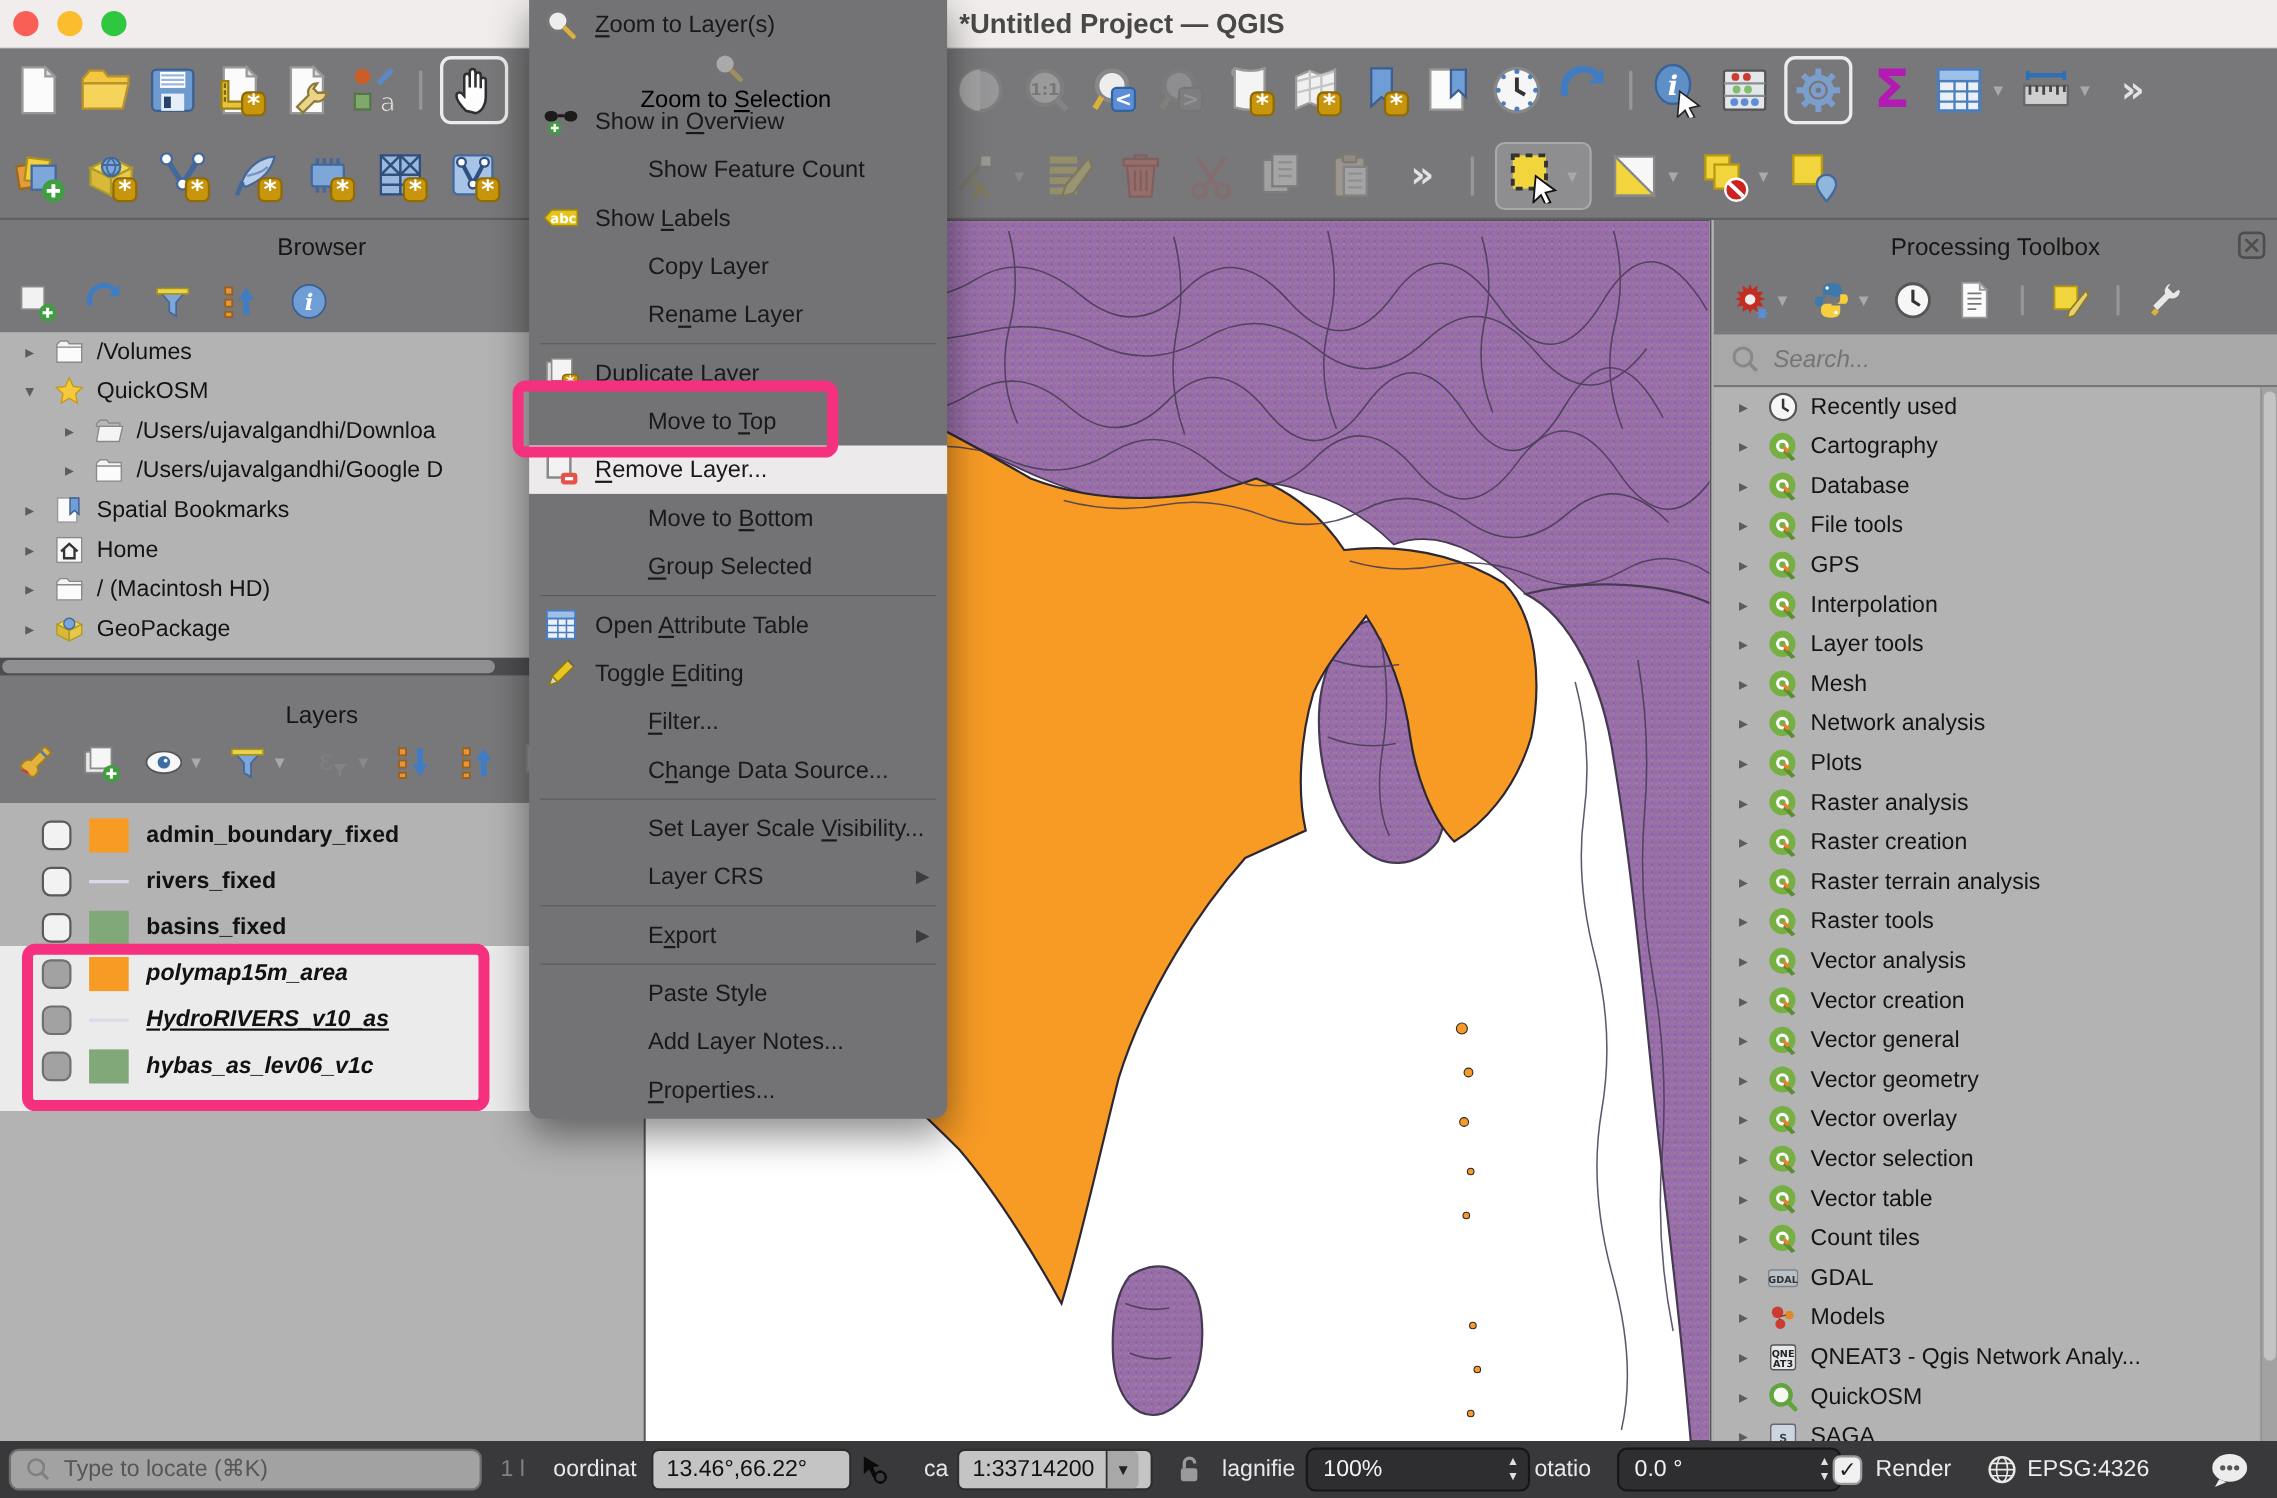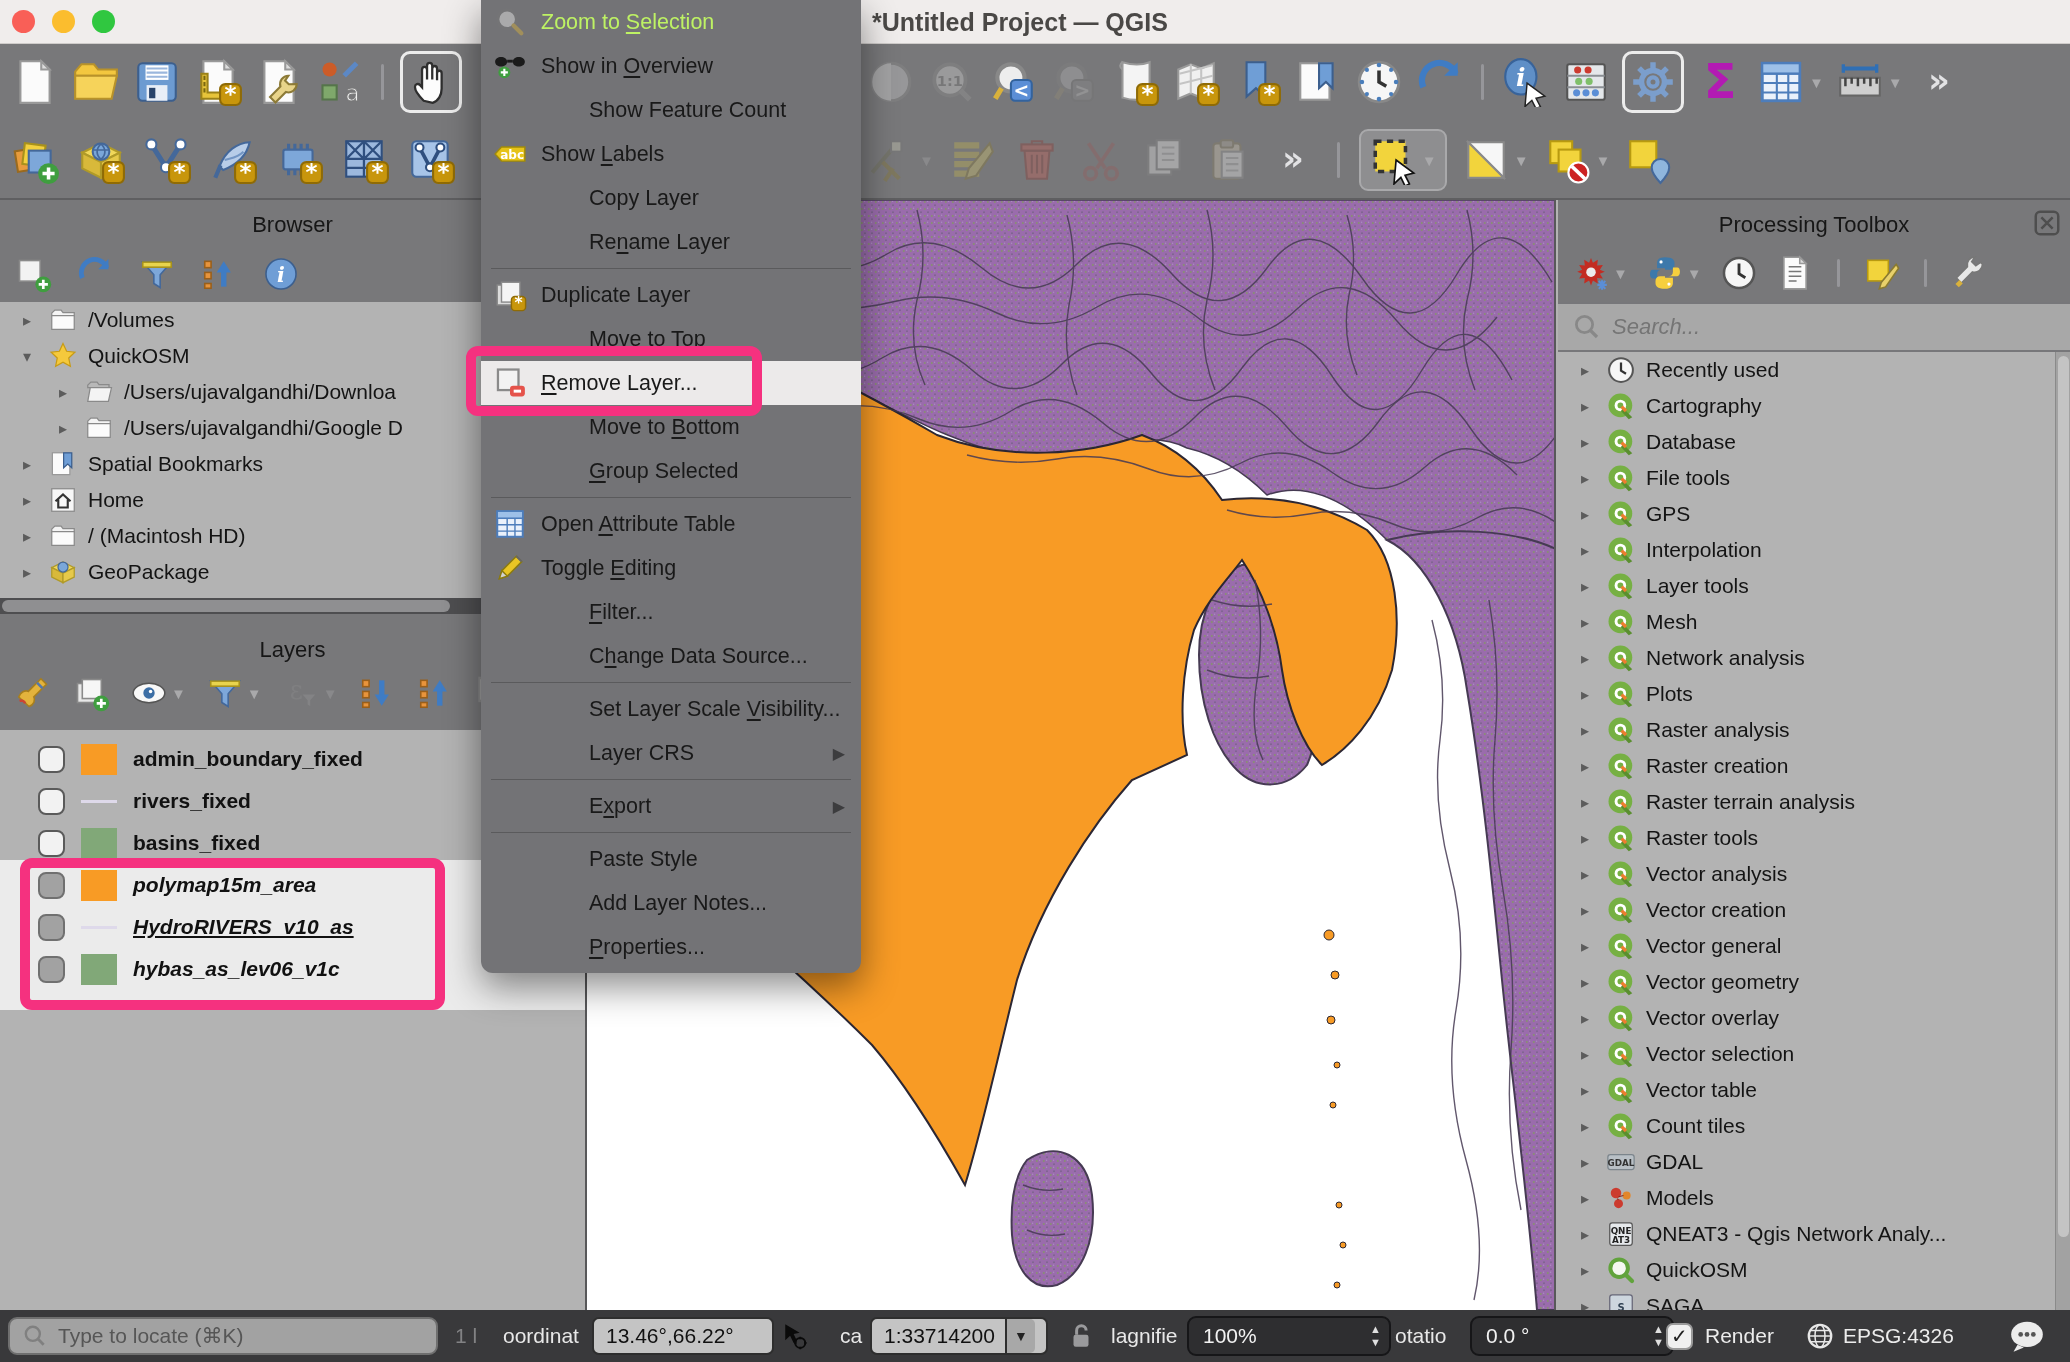--- a/index.html
+++ b/index.html
@@ -92,21 +92,21 @@
   .sb-cb{width:27px;height:27px;border-radius:7px;background:#f0f0f0;border:2px solid #9a9a9a;color:#222;display:flex;align-items:center;justify-content:center;font-size:20px;margin-right:12px;}
   .sb-icon{width:30px;height:30px;display:inline-flex;}
   .sb-icon svg{width:100%;height:100%;}
 
   
   .menu{position:absolute;left:481px;top:0;width:380px;background:var(--menu);border-radius:0 0 12px 12px;box-shadow:0 14px 36px rgba(0,0,0,.45);z-index:50;padding-bottom:4px;}
   .mi{display:flex;align-items:center;height:44px;padding:0 16px 0 12px;font-size:21.5px;color:#191919;position:relative;}
   .mi .mico{width:34px;height:34px;flex:0 0 34px;margin-right:14px;display:inline-flex;}
   .mi .mico svg{width:100%;height:100%;}
   .mi.noicon .mlabel{margin-left:48px;}
-  .mi.disabled{color:#bef264;}
+  .mi.disabled{color:#000000;flex-direction:column;}
   .mi.selected{background:var(--menusel);}
   .mi .marrow{margin-left:auto;color:#3c3c3e;font-size:16px;}
   .msep{height:1px;background:#5a5a5c;margin:4px 10px;}
   .mi u{text-underline-offset:3px;}
 
   
   .pinkbox{position:absolute;border:10px solid var(--pink);border-radius:12px;z-index:60;pointer-events:none;}
   .pink-menu{left:466px;top:346px;width:296px;height:70px;}
   .pink-layers{left:20px;top:858px;width:425px;height:152px;}
 </style>
@@ -1393,20 +1393,29 @@
             <circle cx="8" cy="11" r="1.5" fill="#555"></circle>
             <circle cx="12" cy="11" r="1.5" fill="#555"></circle>
             <circle cx="16" cy="11" r="1.5" fill="#555"></circle>
           </svg>
         </span>
       </div>
   </div>
 
   <div class="menu">
 
+  <div class="mi">
+        <span class="mico">
+          <svg viewBox="0 0 24 24" xmlns="http://www.w3.org/2000/svg">
+            <circle cx="10" cy="10" r="6.5" fill="#ededed" stroke="#777" stroke-width="2"></circle>
+            <path d="M14.5 14.5L20 20" stroke="#d9b13b" stroke-width="3" stroke-linecap="round"></path>
+          </svg>
+        </span>
+        <span class="mlabel"><u>Z</u>oom to Layer(s)</span>
+      </div>
       <div class="mi disabled">
         <span class="mico">
           <svg viewBox="0 0 24 24" xmlns="http://www.w3.org/2000/svg">
             <g opacity=".45">
               <circle cx="10" cy="10" r="6.5" fill="#ededed" stroke="#777" stroke-width="2"></circle>
               <path d="M14.5 14.5L20 20" stroke="#d9b13b" stroke-width="3" stroke-linecap="round"></path>
             </g>
           </svg>
         </span>
         <span class="mlabel">Zoom to <u>S</u>election</span>

